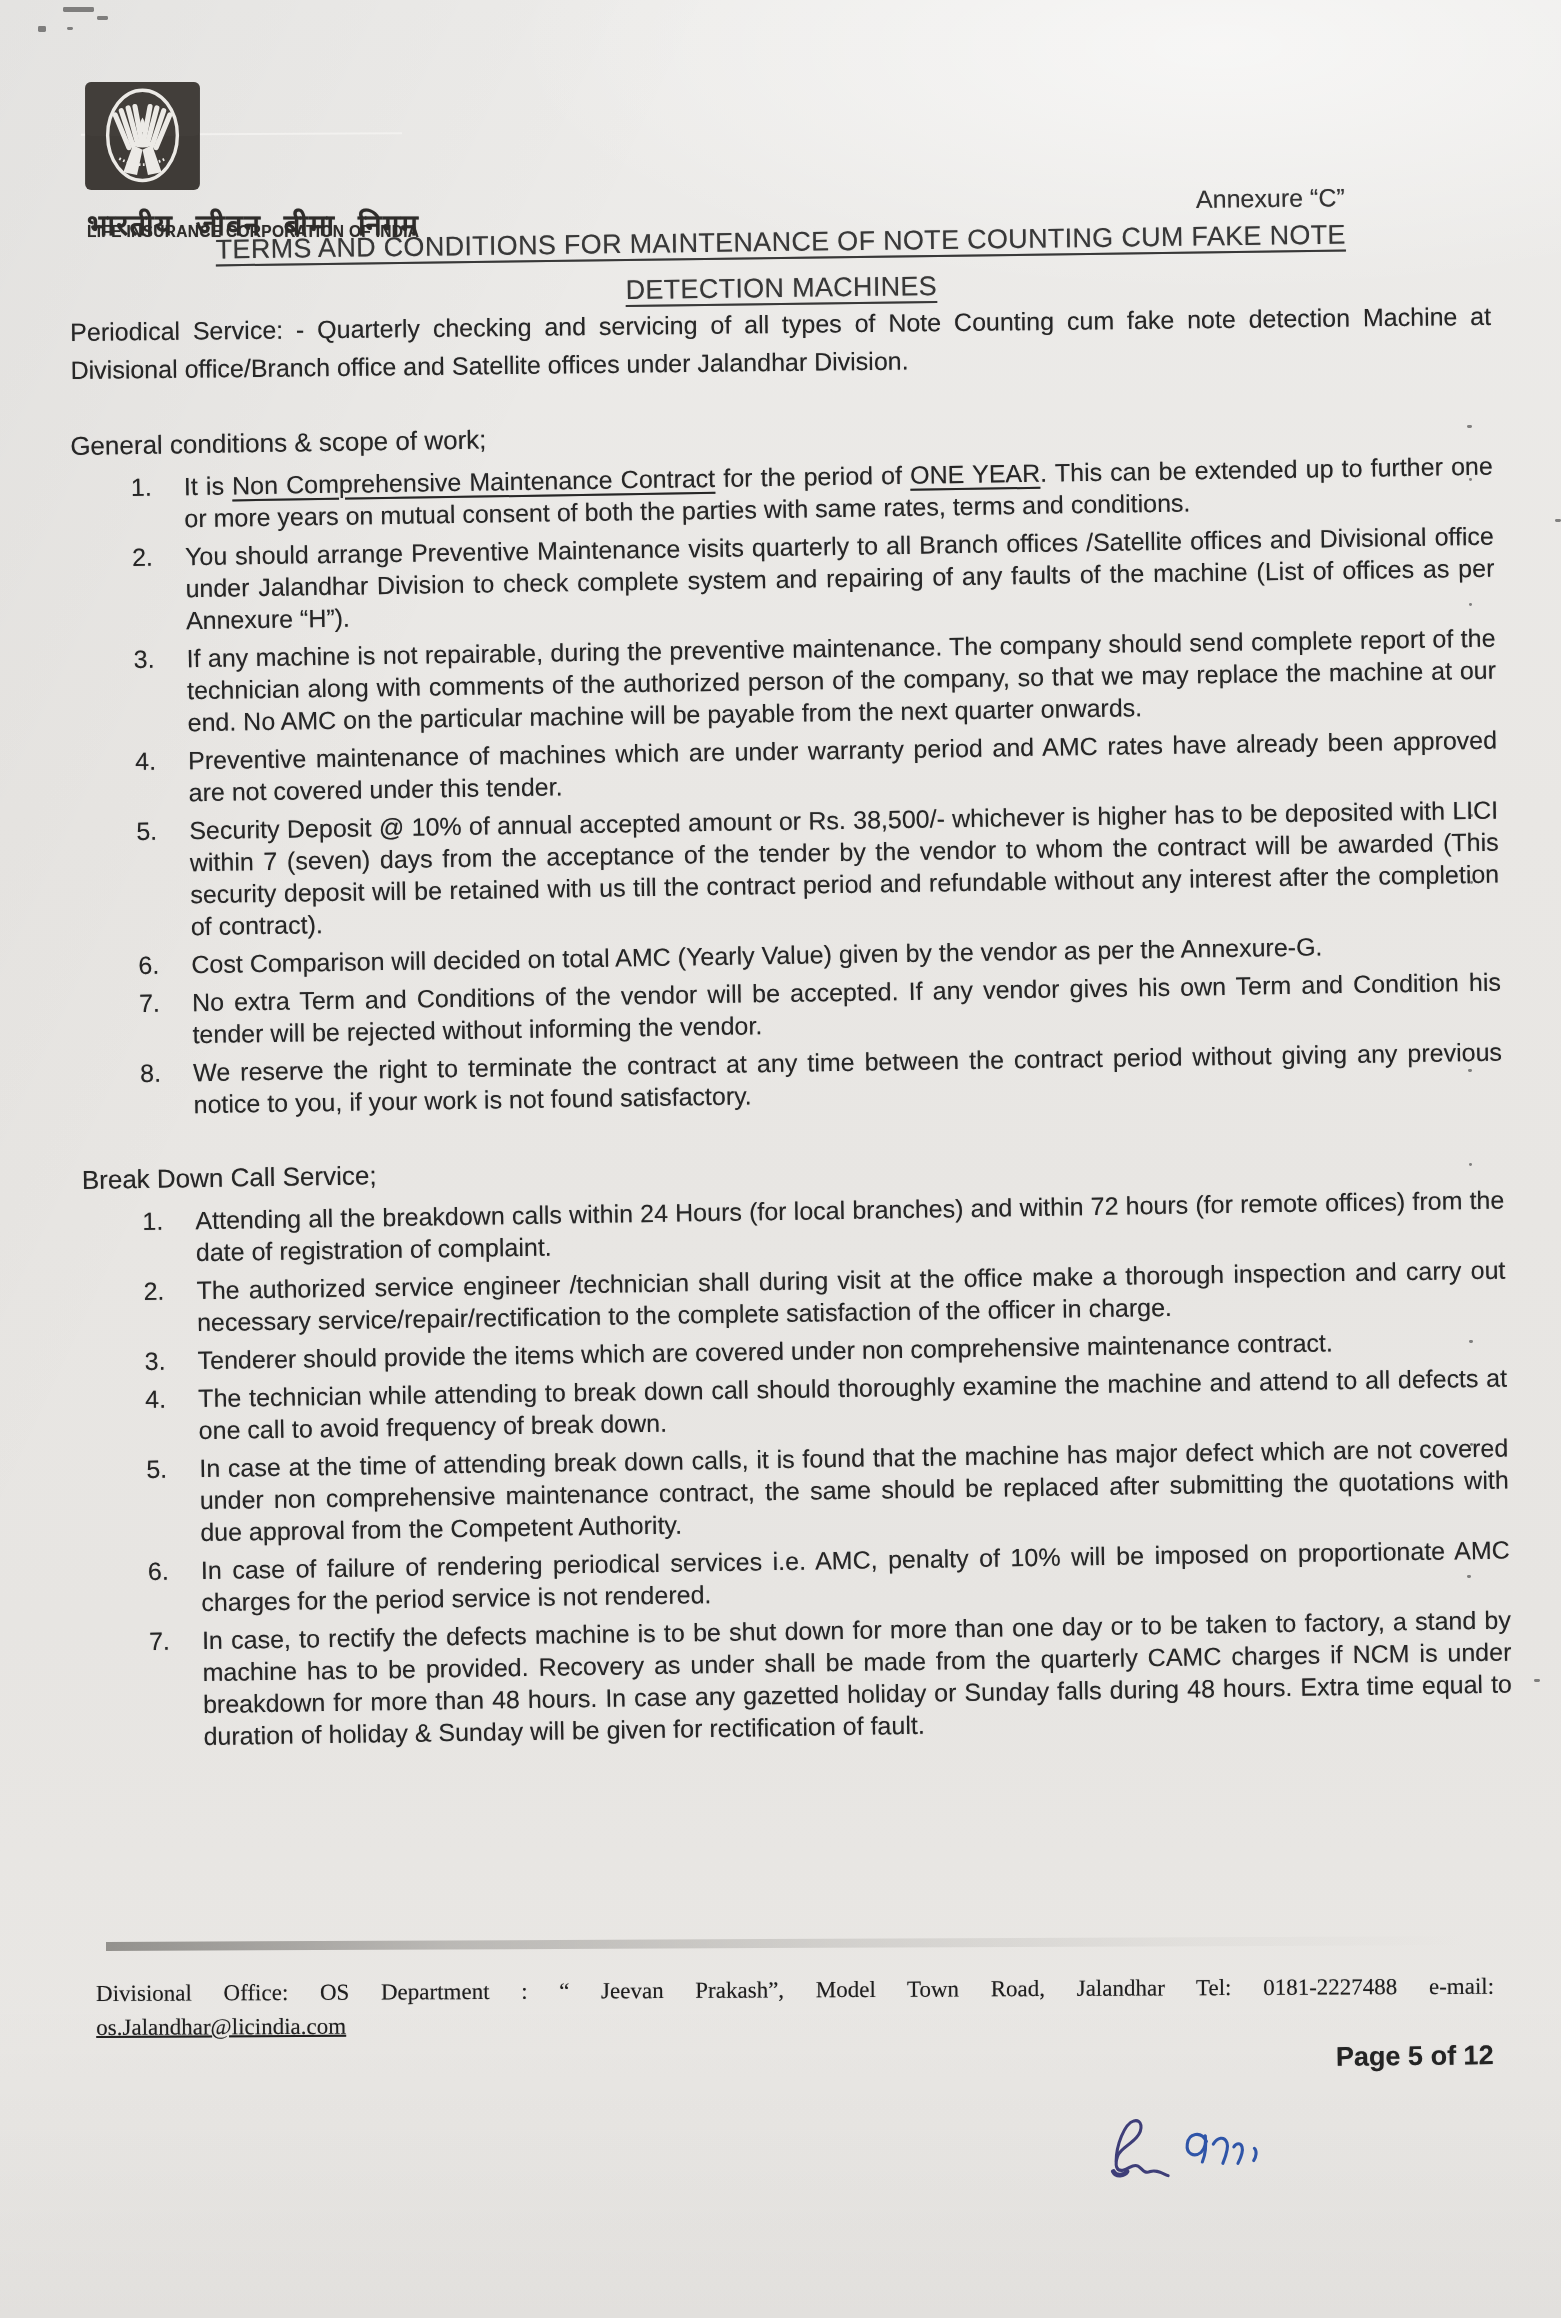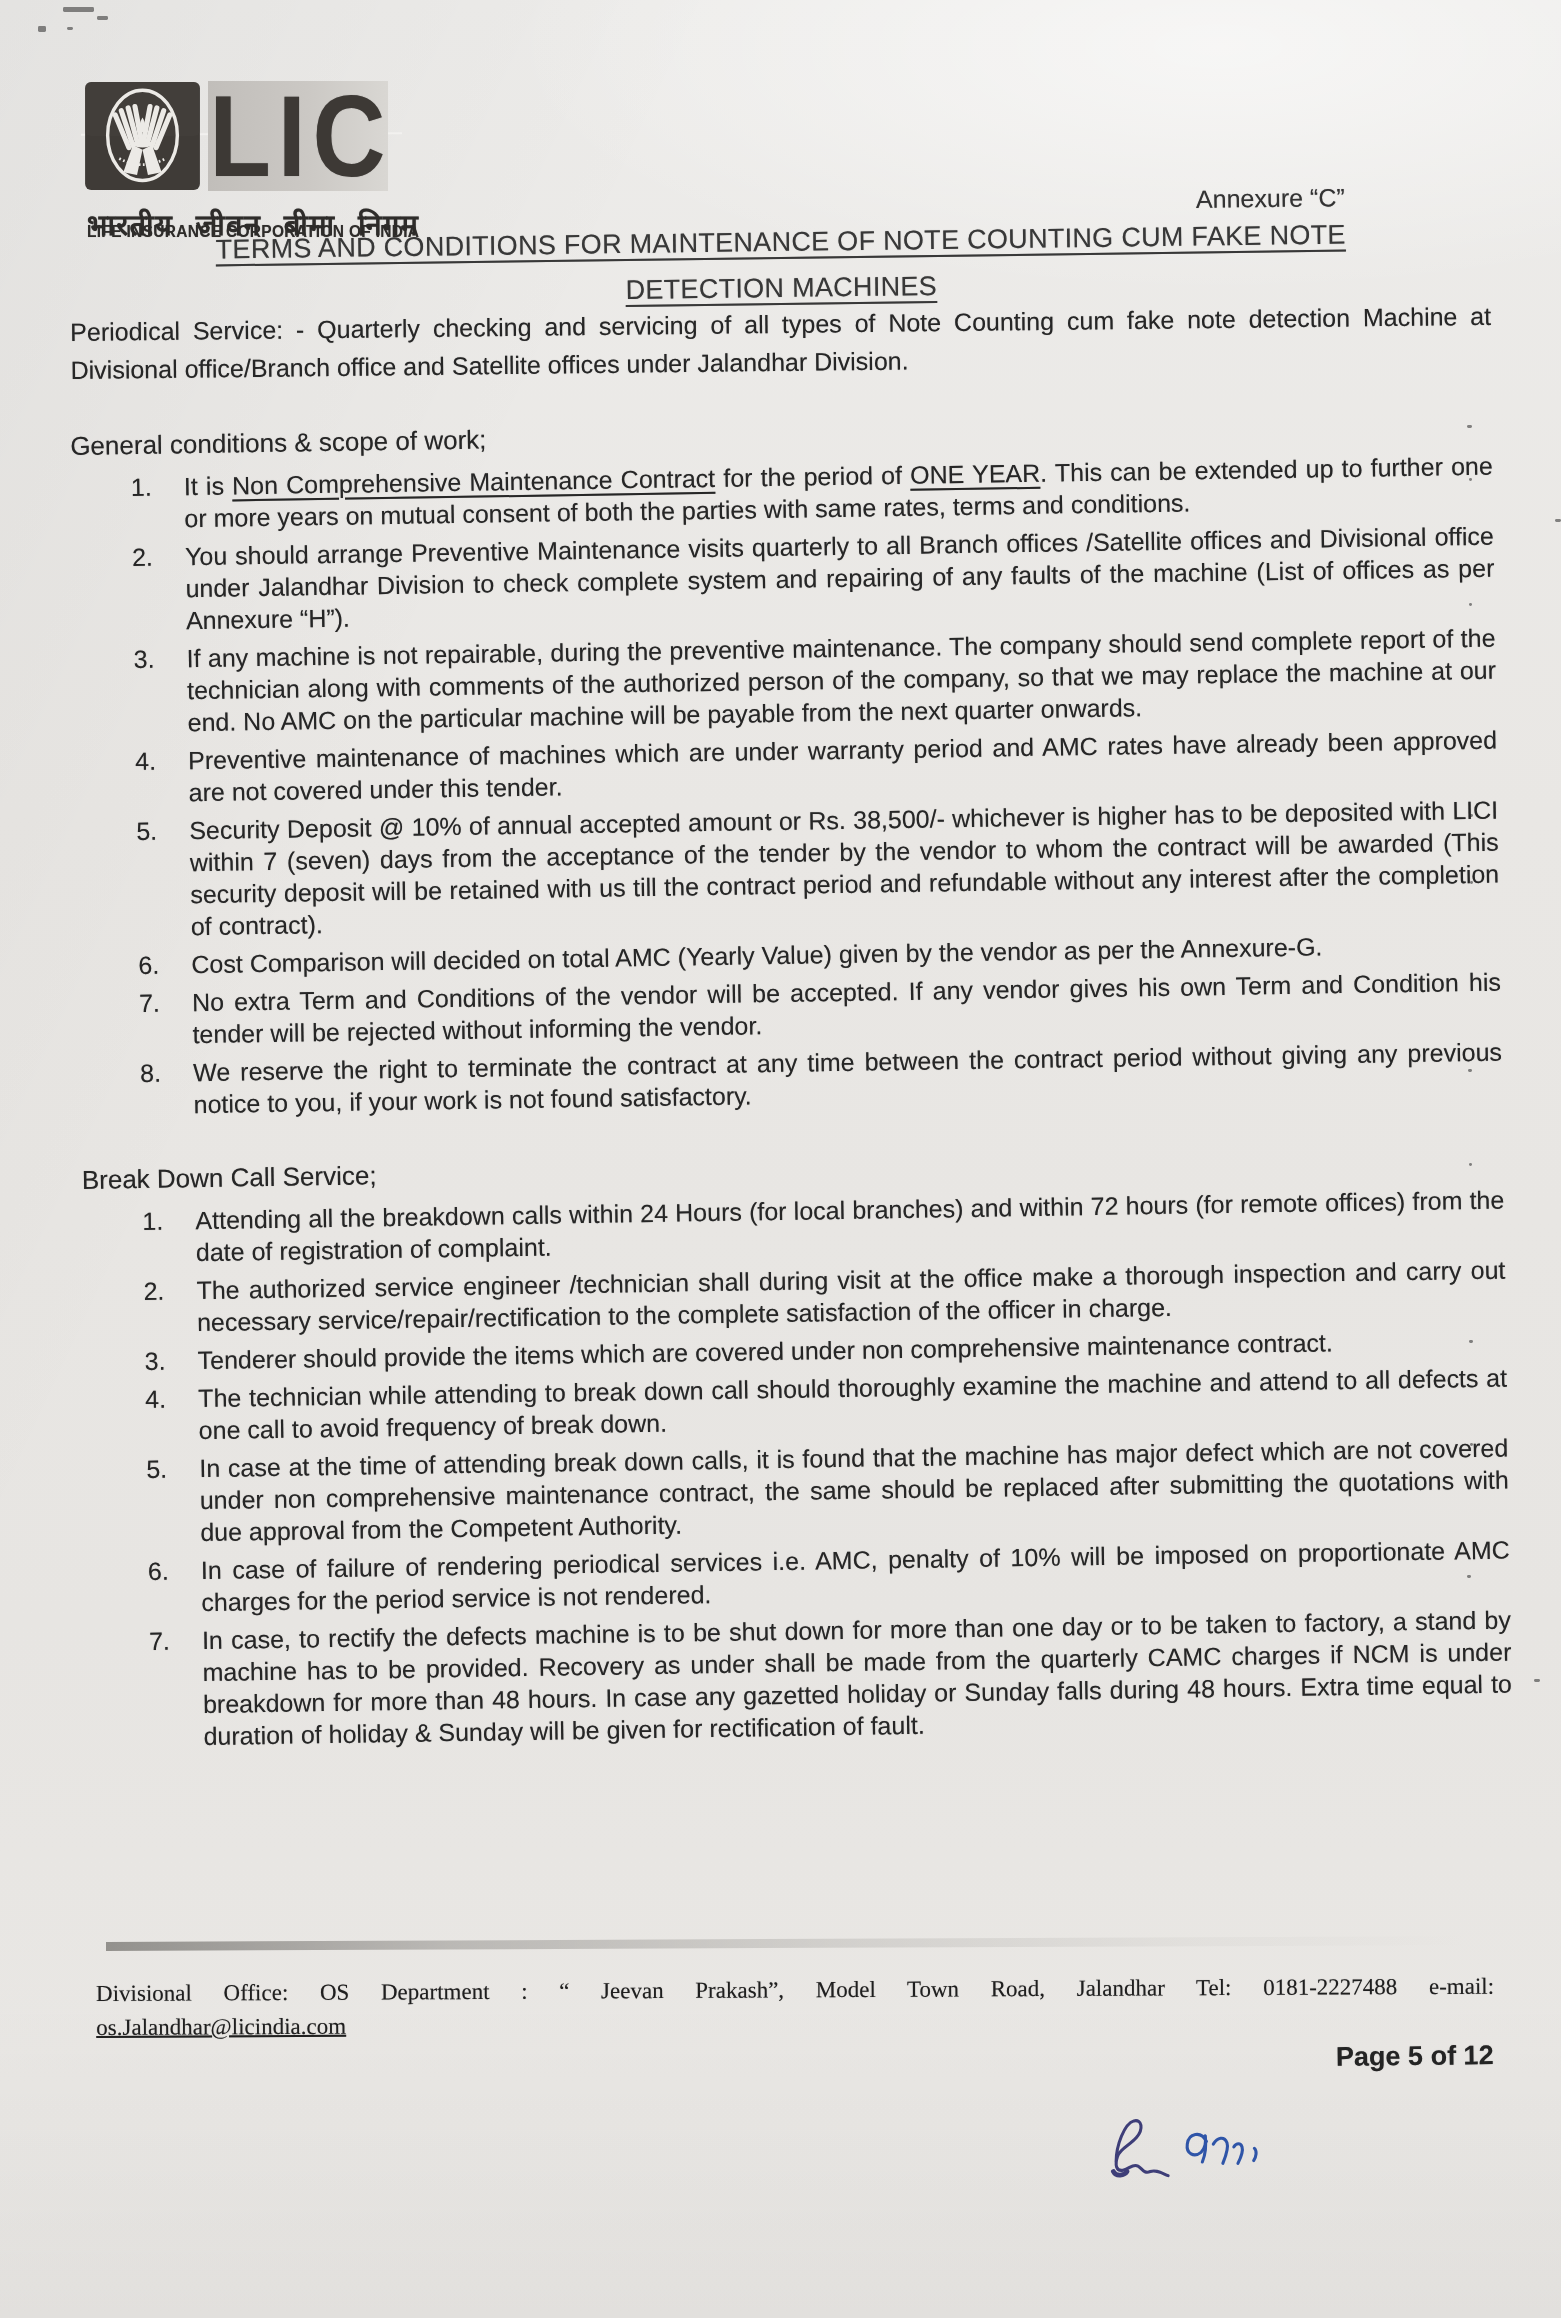--- a/index.html
+++ b/index.html
@@ -97,23 +97,20 @@
       <line x1="98" y1="93" x2="115" y2="42"></line>
       <line x1="91" y1="91" x2="105" y2="38"></line>
       <line x1="85" y1="90" x2="95" y2="36"></line>
     </g>
     <path d="M56,132 L70,92 L84,99 L76,136 Z" fill="#eceae6"></path>
     <path d="M112,132 L98,92 L84,99 L92,136 Z" fill="#eceae6"></path>
     <path d="M60,84 Q84,108 108,84 Q84,94 60,84 Z" fill="#eceae6"></path>
     <path d="M84,52 C78,62 79,70 84,74 C89,70 90,62 84,52 Z" fill="#eceae6"></path>
     <path d="M50,112 Q84,130 118,112" fill="none" stroke="#eceae6" stroke-width="4" stroke-dasharray="2.5 3.5"></path>
   </svg>
-  <div class="lic-box">
-    <span class="lic-text">LIC</span>
-  </div>
   <div class="hindi">भारतीय जीवन बीमा निगम</div>
   <div class="eng">LIFE INSURANCE CORPORATION OF INDIA</div>
   <div class="annexure">Annexure “C”</div>
 
   <div class="doc-title">
     <span class="tl">TERMS AND CONDITIONS FOR MAINTENANCE OF NOTE COUNTING CUM FAKE NOTE</span><br>
     <span class="tl">DETECTION MACHINES</span>
   </div>
 
   <p class="intro">Periodical Service: - Quarterly checking and servicing of all types of Note Counting cum fake note detection Machine at Divisional office/Branch office and Satellite offices under Jalandhar Division.</p>

